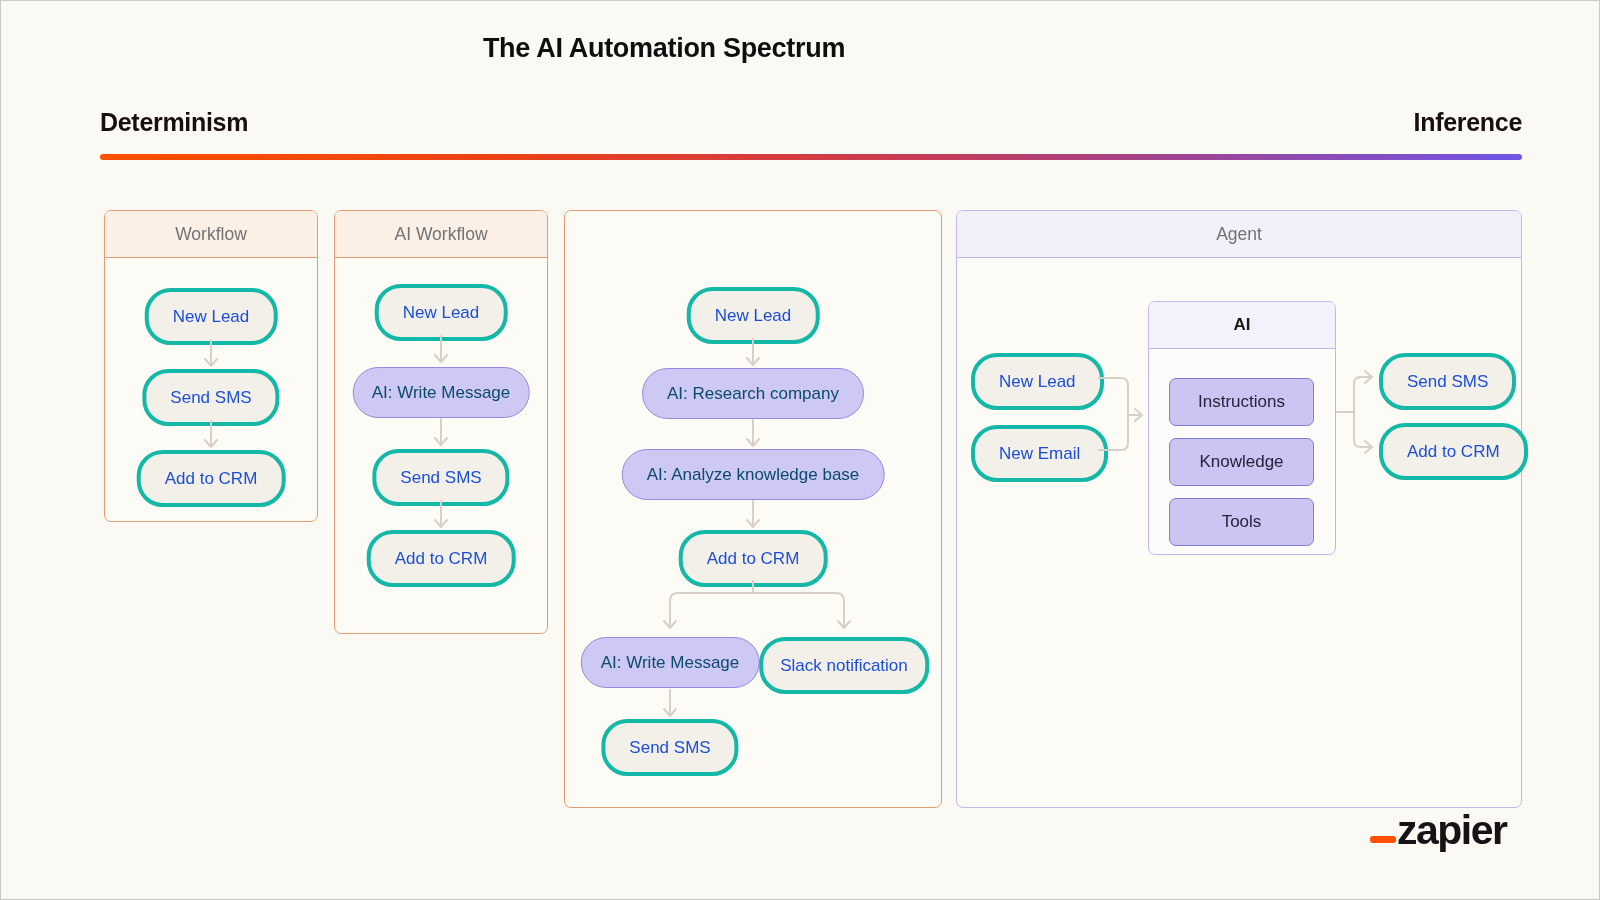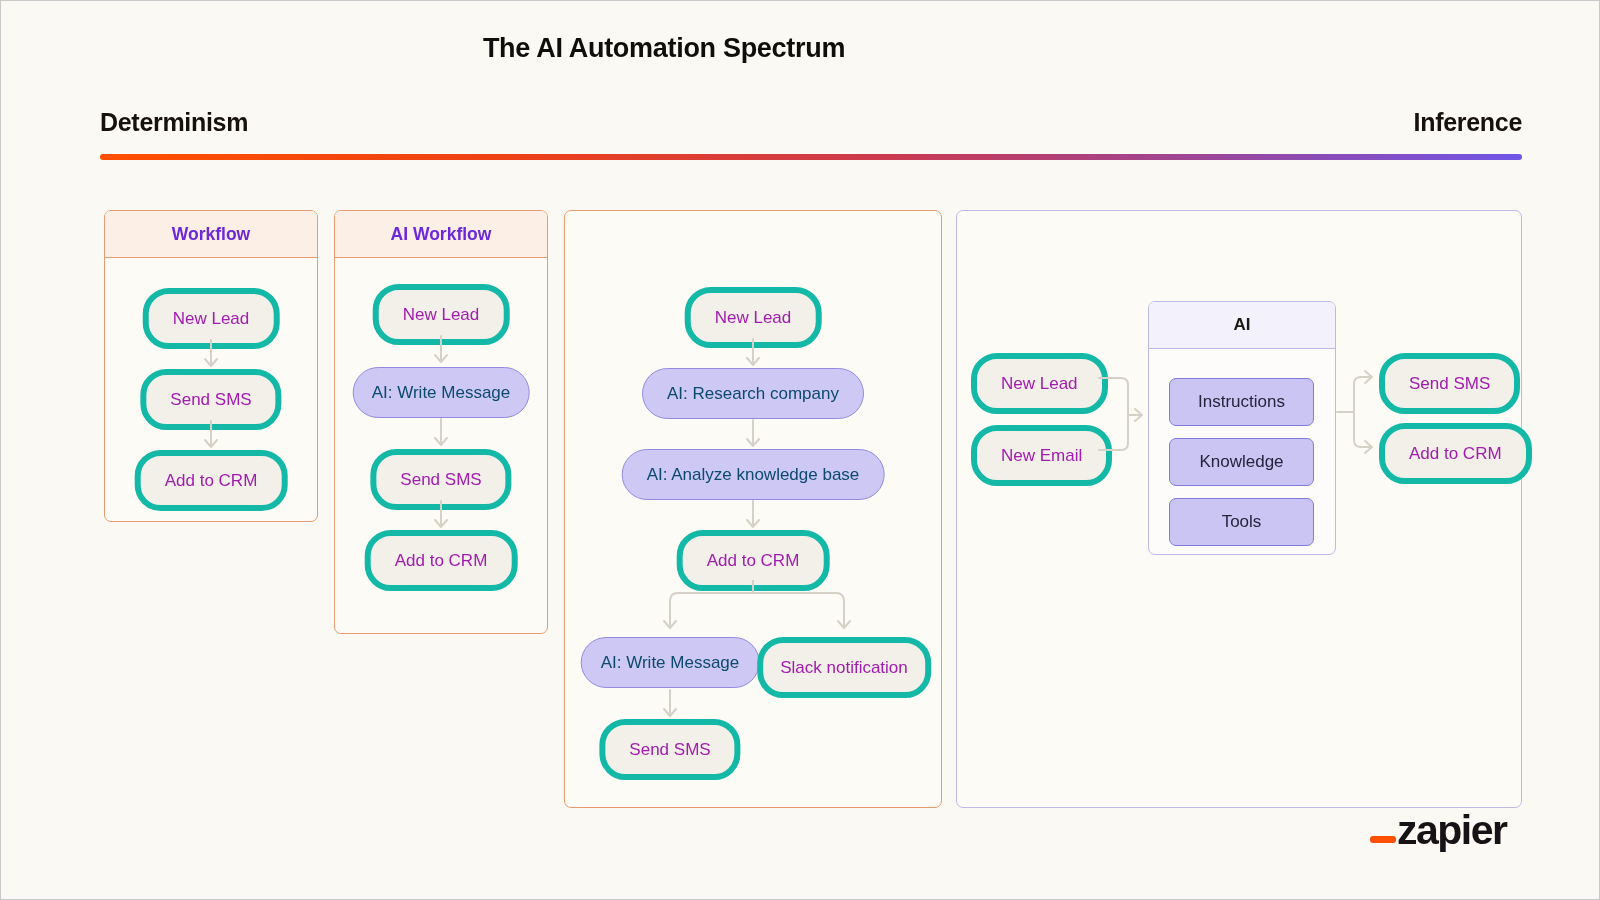--- a/index.html
+++ b/index.html
@@ -31,29 +31,29 @@
   .panel{
     position:absolute;border-radius:7px;background:#FDFBF5;
     border:1.5px solid #E69C72;
   }
   .panel.purple{border-color:#BEBAE8;}
   .panel-header{
     position:absolute;left:0;top:0;right:0;height:46px;
     display:flex;align-items:center;justify-content:center;
     background:#FBEFE6;border-bottom:1.5px solid #E69C72;
     border-radius:5.5px 5.5px 0 0;
-    font-size:17.5px;font-weight:700;color:#6d28d9;
+    font-size:17.5px;font-weight:400;color:#737373;
   }
   .panel.purple > .panel-header{background:#F1F0FB;border-bottom-color:#BEBAE8;}
 
   .node{
     position:absolute;box-sizing:border-box;
     padding:12px 24px;border-radius:26px;
     font-size:17px;font-weight:500;line-height:25px;white-space:nowrap;
-    background:#F2F0E9;border:6px solid #14b8a6;color:#a21caf;
+    background:#F2F0E9;border:4px solid #14b8a6;color:#1d4ed8;
     text-align:center;
   }
   .node.ai{
     background:#CDC8F4;border:1.5px solid #938AE0;color:#0c4a6e;
   }
   .center{left:50%;transform:translateX(-50%);}
 
   .varrow{position:absolute;width:16px;height:30px;}
   .conn{position:absolute;}
 
@@ -148,20 +148,21 @@
   <div class="node ai" style="top:426px;left:105px;transform:translateX(-50%);padding:12px 19px;">AI: Write Message</div>
   <div class="node" style="top:426px;left:279px;transform:translateX(-50%);padding:12px 17px;">Slack notification</div>
 
   <svg class="varrow" style="top:478px;left:105px;transform:translateX(-50%);" viewBox="0 0 16 30">
       <path d="M8 1 V26 M2 20 L8 27 L14 20" stroke="#D5D1C6" stroke-width="2" fill="none" stroke-linecap="round" stroke-linejoin="round"></path>
     </svg>
   <div class="node" style="top:508px;left:105px;transform:translateX(-50%);">Send SMS</div>
 </div>
 
 <div class="panel purple" style="left:956px;top:210px;width:564px;height:596px;">
+  <div class="panel-header">Agent</div>
 
   <div class="node" style="left:14px;top:142px;">New Lead</div>
   <div class="node" style="left:14px;top:214px;">New Email</div>
 
   <svg class="conn" style="left:140px;top:140px;width:52px;height:130px;" viewBox="0 0 52 130">
     <path d="M2 27 H24 Q31 27 31 34 V92 Q31 99 24 99 H2 M31 64 H44 M38 58 L45 64 L38 70" stroke="#D5D1C6" stroke-width="2" fill="none" stroke-linecap="round" stroke-linejoin="round"></path>
   </svg>
 
   <div class="ai-box">
     <div class="ai-box-header">AI</div>

